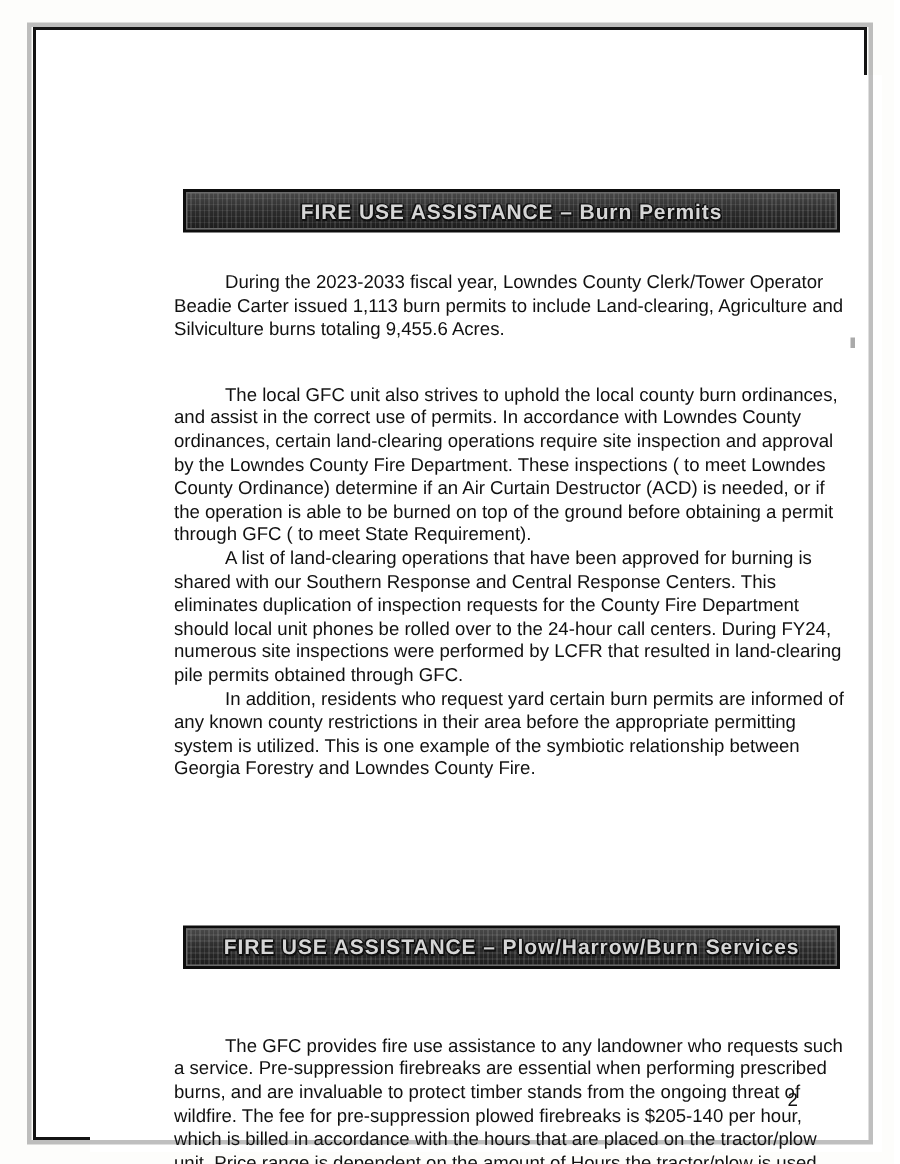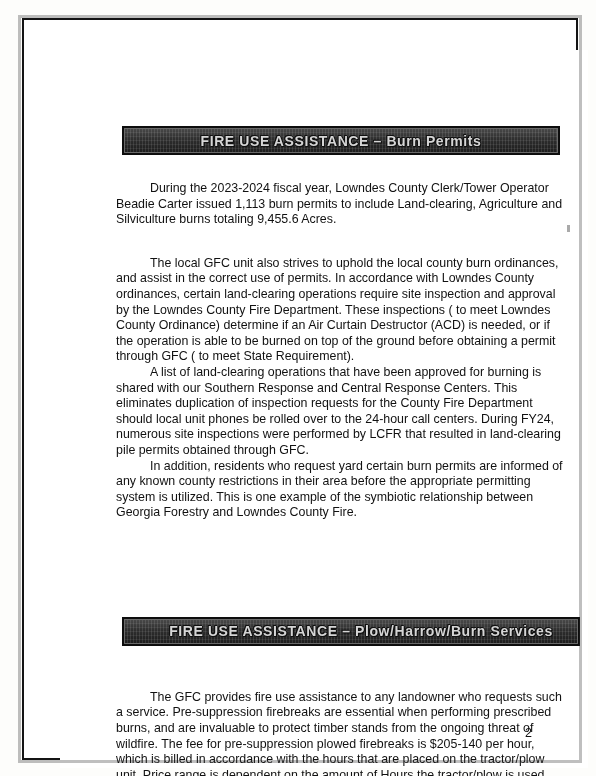--- a/index.html
+++ b/index.html
@@ -77,21 +77,21 @@
     font-weight: bold;
     font-size: 14px;
     letter-spacing: 0.6px;
     color: #d6d6d6;
     text-shadow:
       1px 0 0 #111, -1px 0 0 #111, 0 1px 0 #111, 0 -1px 0 #111,
       1px 1px 0 #111, -1px -1px 0 #111;
     white-space: nowrap;
   }
   .banner-1 { width: 434px; margin-left: 6px; }
-  .banner-2 { width: 434px; margin-left: 6px; padding-left: 20px; }
+  .banner-2 { width: 434px; margin-left: 6px; }
 
   .spacer-xl { height: 28px; }
   .spacer-lg { height: 20px; }
   .spacer-md { height: 14px; }
   .spacer-gap-sections { height: 96px; }
   .spacer-after-banner2 { height: 38px; }
 
   p.body-para {
     font-family: "Liberation Sans", sans-serif;
     font-size: 12.4px;
@@ -132,21 +132,21 @@
       <div class="content">
 
         <div class="spacer-md"></div>
 
         <div class="banner banner-1">
           <span class="banner-text">FIRE USE ASSISTANCE – Burn Permits</span>
         </div>
 
         <div class="spacer-lg"></div>
 
-        <p class="body-para indent">During the 2023-2024 fiscal year, Lowndes County Clerk/Tower Operator Beadie Carter issued 1,113 burn permits to include Land-clearing, Agriculture and Silviculture burns totaling 9,455.6 Acres.</p>
+        <p class="body-para indent">During the 2023-2033 fiscal year, Lowndes County Clerk/Tower Operator Beadie Carter issued 1,113 burn permits to include Land-clearing, Agriculture and Silviculture burns totaling 9,455.6 Acres.</p>
 
         <div class="spacer-xl"></div>
 
         <p class="body-para indent">The local GFC unit also strives to uphold the local county burn ordinances, and assist in the correct use of permits. In accordance with Lowndes County ordinances, certain land-clearing operations require site inspection and approval by the Lowndes County Fire Department. These inspections ( to meet Lowndes County Ordinance) determine if an Air Curtain Destructor (ACD) is needed, or if the operation is able to be burned on top of the ground before obtaining a permit through GFC ( to meet State Requirement).</p>
 
         <p class="body-para indent">A list of land-clearing operations that have been approved for burning is shared with our Southern Response and Central Response Centers. This eliminates duplication of inspection requests for the County Fire Department should local unit phones be rolled over to the 24-hour call centers.  During FY24, numerous site inspections were performed by LCFR that resulted in land-clearing pile permits obtained through GFC.</p>
 
         <p class="body-para indent">In addition, residents who request yard certain burn permits are informed of any known county restrictions in their area before the appropriate permitting system is utilized. This is one example of the symbiotic relationship between Georgia Forestry and Lowndes County Fire.</p>
 
         <div class="spacer-gap-sections"></div>

